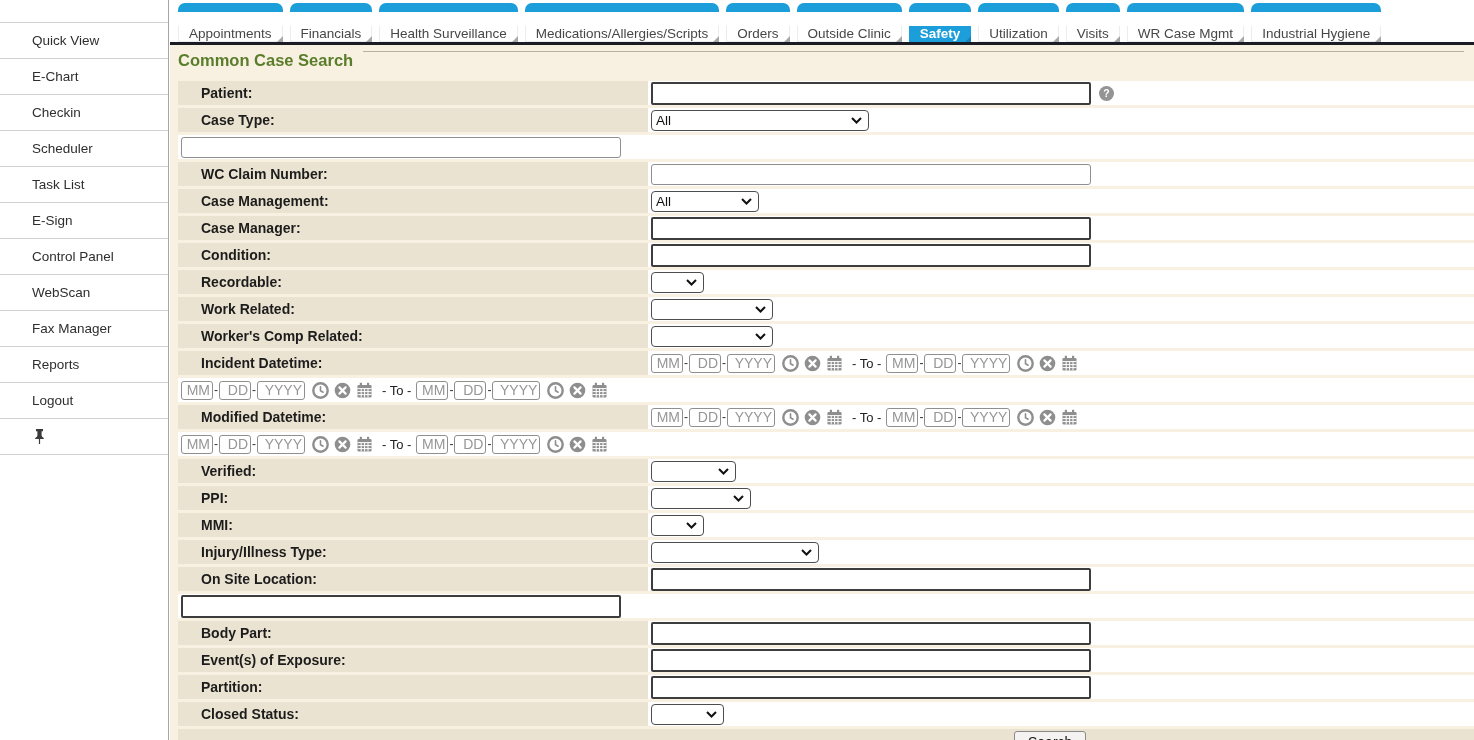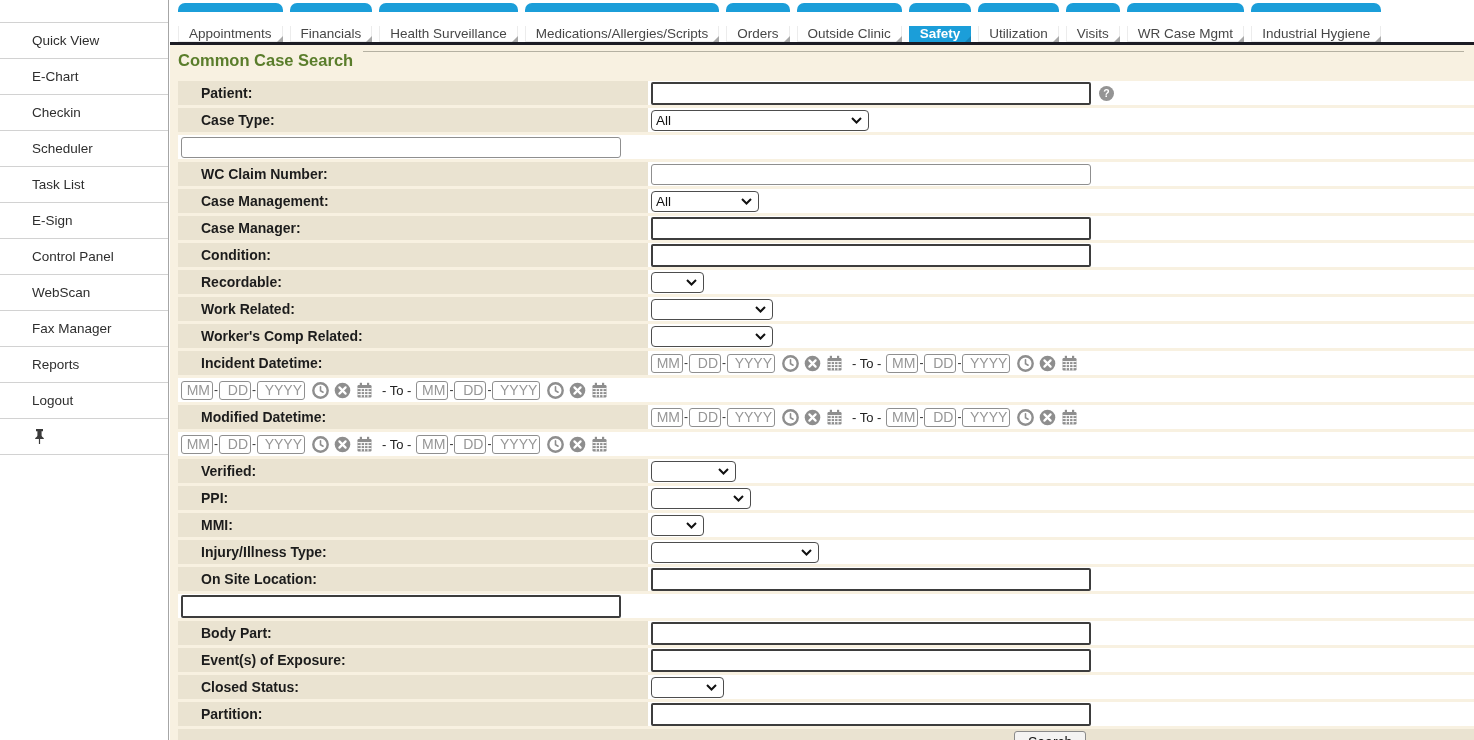--- a/index.html
+++ b/index.html
@@ -587,35 +587,35 @@
           <input class="ti dark" value="" style="">
         </span>
       </div>
       <div class="frow">
         <span class="lab">Event(s) of Exposure:</span>
         <span class="val">
           <input class="ti dark" value="" style="">
         </span>
       </div>
       <div class="frow">
+        <span class="lab">Partition:</span>
+        <span class="val">
+          <input class="ti dark" value="" style="">
+        </span>
+      </div>
+      <div class="frow">
         <span class="lab">Closed Status:</span>
         <span class="val">
           <span class="sel" style="width:73px">
             <span></span>
             <span style="display:flex">
               <svg width="11" height="7" viewBox="0 0 11 7">
                 <polyline points="1,1 5.5,5.5 10,1" fill="none" stroke="#111" stroke-width="2"></polyline>
               </svg>
             </span>
           </span>
-        </span>
-      </div>
-      <div class="frow">
-        <span class="lab">Partition:</span>
-        <span class="val">
-          <input class="ti dark" value="" style="">
         </span>
       </div>
     </div>
   <div class="search-strip">
     <button class="search-btn">Search</button>
   </div>
 </div>
 
 </body></html>

